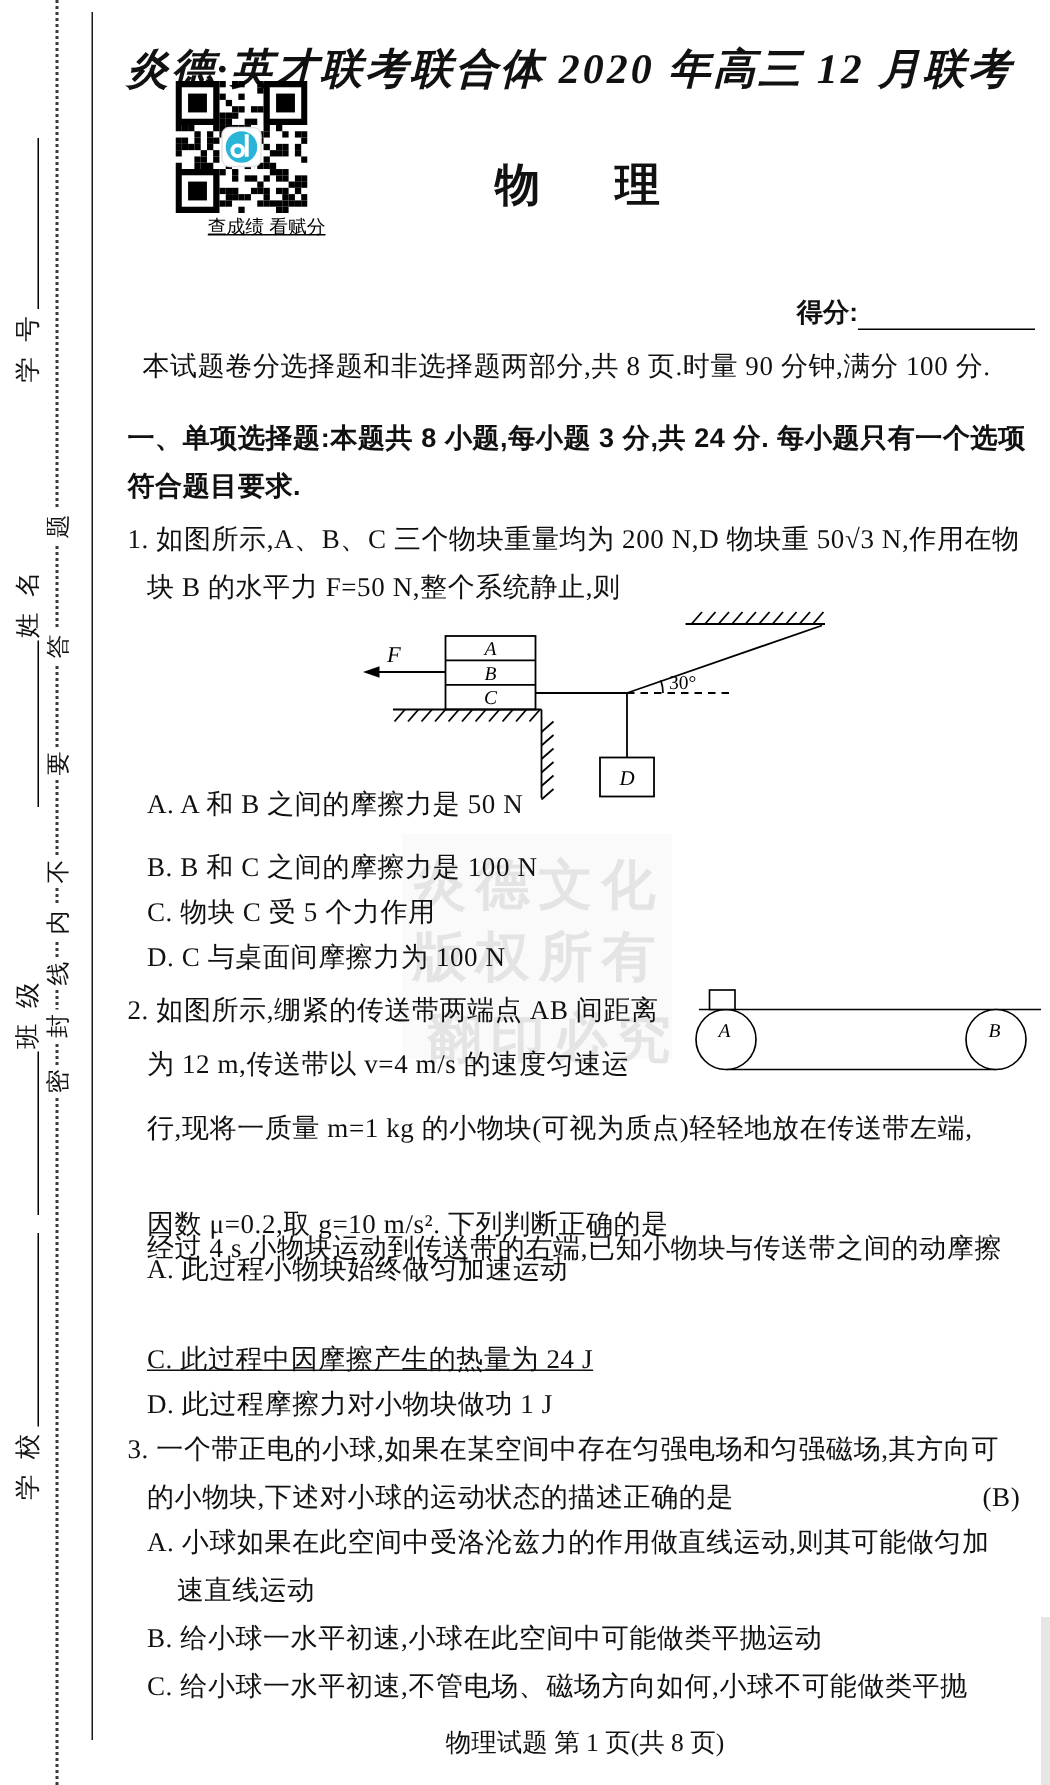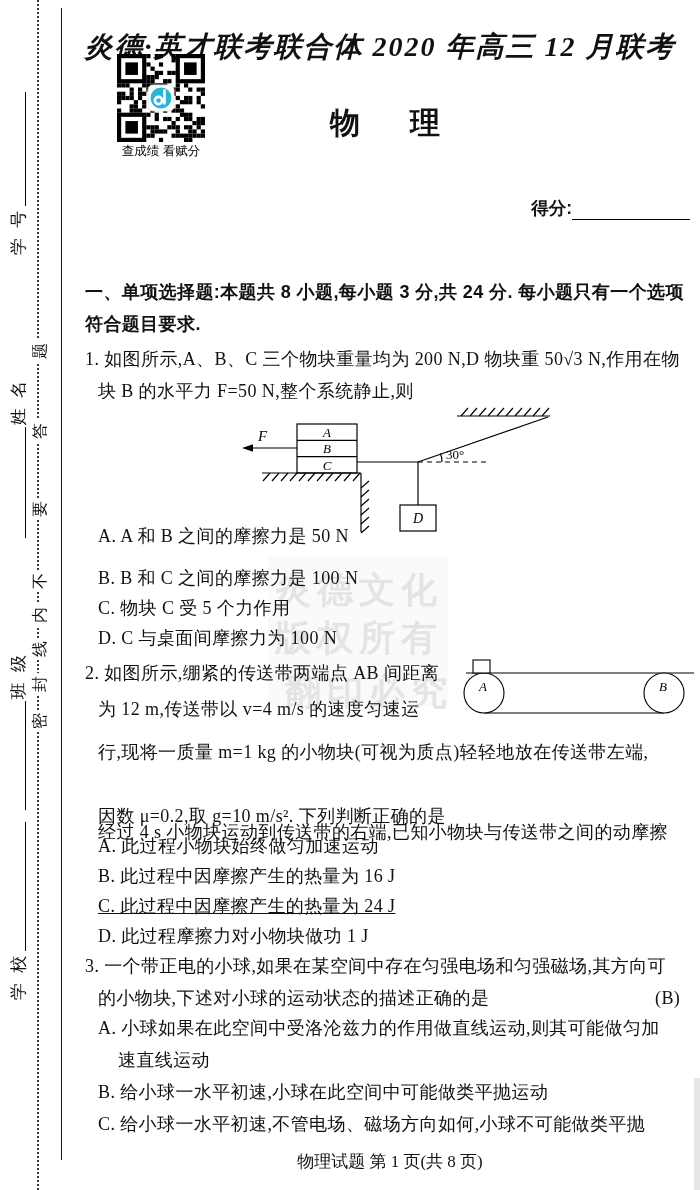--- a/index.html
+++ b/index.html
@@ -15,22 +15,22 @@
           display:flex;align-items:flex-end;font-size:17px;}
   .vlabel .vtext{white-space:nowrap;letter-spacing:3px;}
   .vlabel .vline{flex:1 0 auto;min-width:90px;border-bottom:1.3px solid #000;margin:0 2px 4px 2px;}
   .seal-char{position:absolute;left:29px;width:22px;height:22px;text-align:center;font-size:16px;
              line-height:22px;background:#fff;transform:rotate(-90deg);}
 
   
   .title{position:absolute;left:70px;top:8px;width:620px;text-align:center;font-size:28px;
          font-weight:900;font-style:italic;letter-spacing:2px;line-height:40px;}
   .qr-wrap{position:absolute;left:117px;top:54px;width:88px;height:88px;}
-  .qr-caption{position:absolute;left:105px;top:143px;width:112px;text-align:center;font-size:12.5px;
-              font-family:"Liberation Sans","DejaVu Sans",sans-serif;color:#000;}
+  .qr-caption{position:absolute;left:105px;top:143px;width:112px;text-align:right;font-size:12.5px;
+              font-family:"Liberation Sans","DejaVu Sans",sans-serif;color:#000;text-decoration:underline;}
   .subject{position:absolute;left:85px;top:78px;width:610px;text-align:center;font-size:30px;
            font-weight:bold;letter-spacing:10px;}
   .score-row{position:absolute;top:196px;right:10px;font-size:17.5px;}
   .score-blank{display:inline-block;width:118px;border-bottom:1.5px solid #000;height:18px;vertical-align:bottom;}
 
   
   .fig{position:absolute;}
   .fig svg text{font-family:"Liberation Serif","DejaVu Serif",serif;font-style:italic;}
   .fig svg .deg{font-style:normal;}
 
@@ -226,20 +226,21 @@
       </svg>
   </div>
   <div class="qr-caption z">查成绩 看赋分</div>
 
   <h2 class="subject z">物　理</h2>
 
   <div class="score-row hei z">
     <span>得分:</span><span class="score-blank"></span>
   </div>
 
+  <div class="line z" style="left:95px;top:232px;">本试题卷分选择题和非选择题两部分,共 8 页.时量 90 分钟,满分 100 分.</div>
   <div class="line hei z" style="left:85px;top:280px;">一、单项选择题:本题共 8 小题,每小题 3 分,共 24 分. 每小题只有一个选项</div>
   <div class="line hei z" style="left:85px;top:312px;">符合题目要求.</div>
 
   <div class="line z" style="left:85px;top:347px;">1. 如图所示,A、B、C 三个物块重量均为 200 N,D 物块重 50√3 N,作用在物</div>
   <div class="line z" style="left:98px;top:379px;">块 B 的水平力 F=50 N,整个系统静止,则</div>
 
   <div class="fig z" style="left:120px;top:402px;">
     <svg width="520" height="135" viewBox="0 0 520 135" fill="none" stroke="#000" stroke-width="1.2">
 
       <rect x="177" y="22" width="60" height="49" fill="#fff"></rect>
@@ -321,21 +322,20 @@
       <text x="25" y="37" font-size="13" text-anchor="middle" stroke="none" fill="#000">A</text>
       <text x="205" y="37" font-size="13" text-anchor="middle" stroke="none" fill="#000">B</text>
     </svg>
   </div>
 
   <div class="line z" style="left:98px;top:740px;">行,现将一质量 m=1 kg 的小物块(可视为质点)轻轻地放在传送带左端,</div>
   <div class="line z" style="left:98px;top:772px;margin-top:48px;">经过 4 s 小物块运动到传送带的右端,已知小物块与传送带之间的动摩擦</div>
   <div class="line z" style="left:98px;top:804px;">因数 μ=0.2,取 g=10 m/s². 下列判断正确的是</div>
 
   <div class="line z" style="left:98px;top:834px;">A. 此过程小物块始终做匀加速运动</div>
-  <div class="line z" style="left:98px;top:864px;">B. 此过程中因摩擦产生的热量为 16 J</div>
   <div class="line z" style="left:98px;top:894px;text-decoration:underline;">C. 此过程中因摩擦产生的热量为 24 J</div>
   <div class="line z" style="left:98px;top:924px;">D. 此过程摩擦力对小物块做功 1 J</div>
 
   <div class="line z" style="left:85px;top:954px;">3. 一个带正电的小球,如果在某空间中存在匀强电场和匀强磁场,其方向可</div>
   <div class="line z" style="left:98px;top:986px;">的小物块,下述对小球的运动状态的描述正确的是</div>
   <div class="line z" style="left:655px;top:986px;">(B)</div>
   <div class="line z" style="left:98px;top:1016px;">A. 小球如果在此空间中受洛沦兹力的作用做直线运动,则其可能做匀加</div>
   <div class="line z" style="left:118px;top:1048px;">速直线运动</div>
   <div class="line z" style="left:98px;top:1112px;">C. 给小球一水平初速,不管电场、磁场方向如何,小球不可能做类平抛</div>
   <div class="line z" style="left:98px;top:1080px;">B. 给小球一水平初速,小球在此空间中可能做类平抛运动</div>

